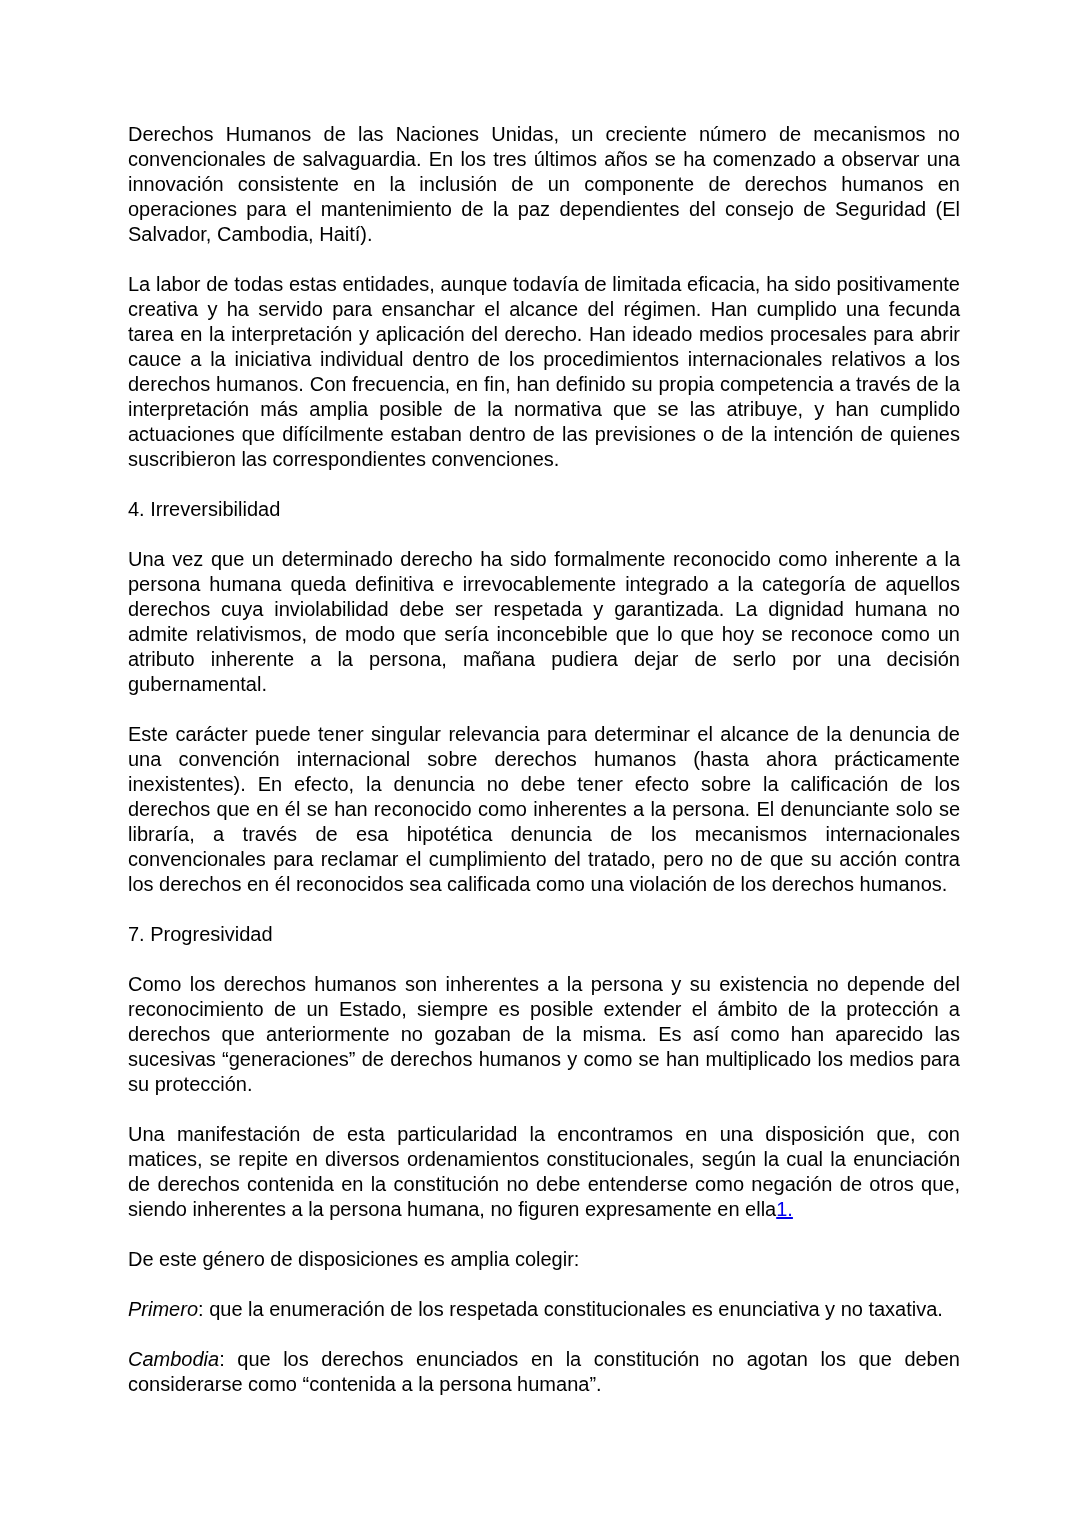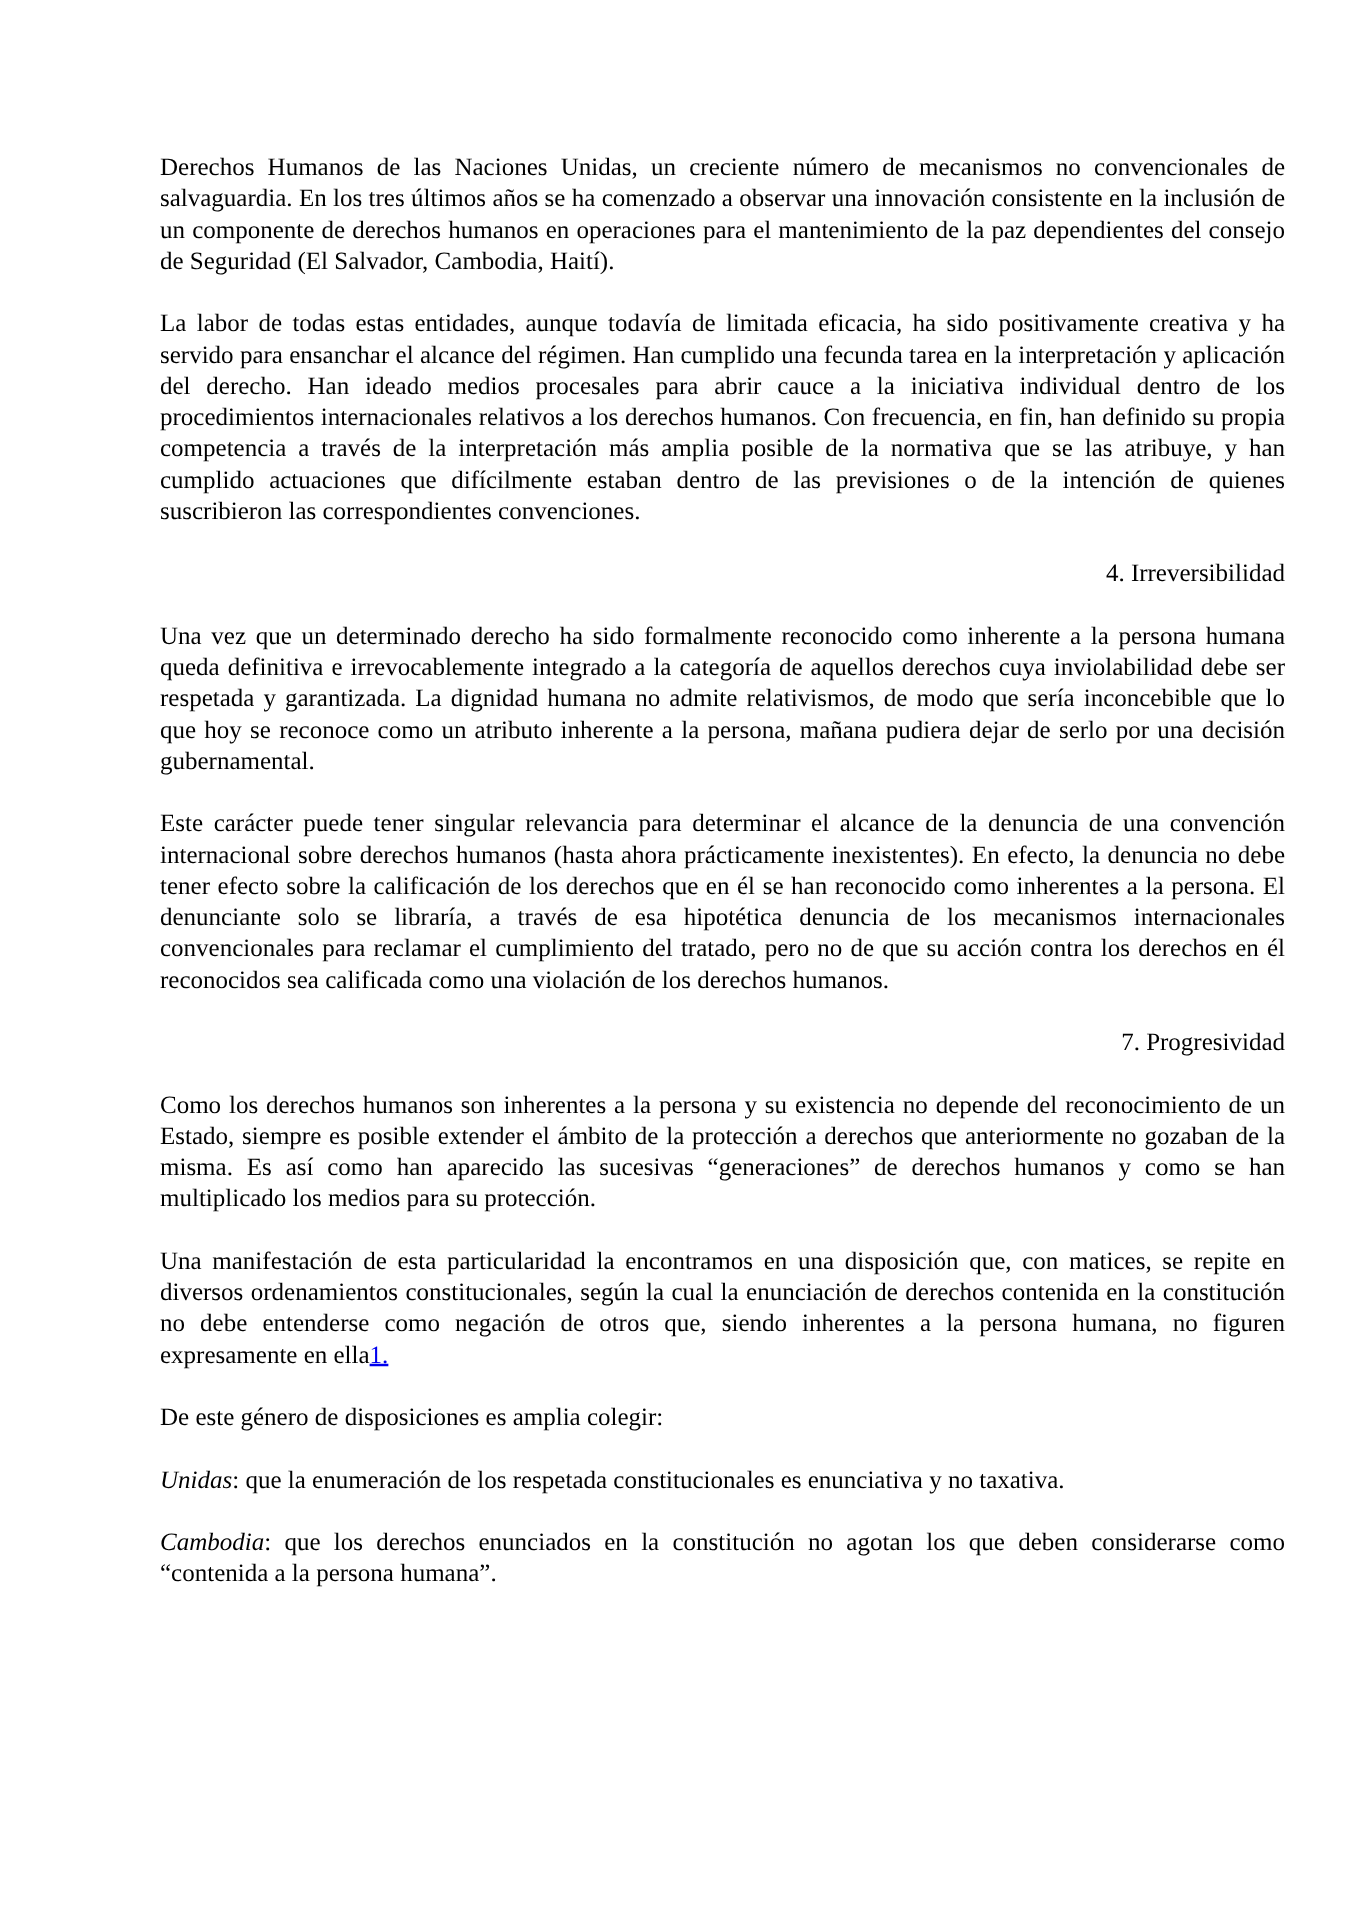--- a/index.html
+++ b/index.html
@@ -9,32 +9,32 @@
   }
   body {
     width: 1080px;
     height: 1527px;
     overflow: hidden;
   }
   .page {
     box-sizing: border-box;
     width: 1080px;
     min-height: 1527px;
-    padding: 122px 52px 40px 128px;
-    font-family: Liberation Serif, serif;
+    padding: 122px 120px 40px 128px;
+    font-family: Liberation Sans, sans-serif;
     font-size: 20px;
     line-height: 25px;
     color: #000000;
   }
   .page p {
     margin: 0 0 25px 0;
     text-align: justify;
   }
   .page p.heading {
-    text-align: right;
+    text-align: left;
   }
   .footnote-link {
     color: var(--link-color, #0000ee);
     text-decoration: underline;
     cursor: pointer;
   }
   .lead-italic {
     font-style: italic;
   }
 </style>
@@ -53,16 +53,16 @@
   <p>Este carácter puede tener singular relevancia para determinar el alcance de la denuncia de una convención internacional sobre derechos humanos (hasta ahora prácticamente inexistentes). En efecto, la denuncia no debe tener efecto sobre la calificación de los derechos que en él se han reconocido como inherentes a la persona. El denunciante solo se libraría, a través de esa hipotética denuncia de los mecanismos internacionales convencionales para reclamar el cumplimiento del tratado, pero no de que su acción contra los derechos en él reconocidos sea calificada como una violación de los derechos humanos.</p>
 
   <p class="heading">7. Progresividad</p>
 
   <p>Como los derechos humanos son inherentes a la persona y su existencia no depende del reconocimiento de un Estado, siempre es posible extender el ámbito de la protección a derechos que anteriormente no gozaban de la misma. Es así como han aparecido las sucesivas “generaciones” de derechos humanos y como se han multiplicado los medios para su protección.</p>
 
   <p><span>Una manifestación de esta particularidad la encontramos en una disposición que, con matices, se repite en diversos ordenamientos constitucionales, según la cual la enunciación de derechos contenida en la constitución no debe entenderse como negación de otros que, siendo inherentes a la persona humana, no figuren expresamente en ella</span><a href="#" class="footnote-link">1.</a></p>
 
   <p>De este género de disposiciones es amplia colegir:</p>
 
-  <p><span class="lead-italic">Unidas</span><span>: que la enumeración de los respetada constitucionales es enunciativa y no taxativa.</span></p>
+  <p><span class="lead-italic">Primero</span><span>: que la enumeración de los respetada constitucionales es enunciativa y no taxativa.</span></p>
 
   <p><span class="lead-italic">Cambodia</span><span>: que los derechos enunciados en la constitución no agotan los que deben considerarse como “contenida a la persona humana”.</span></p>
 </div>
 
 </body></html>

